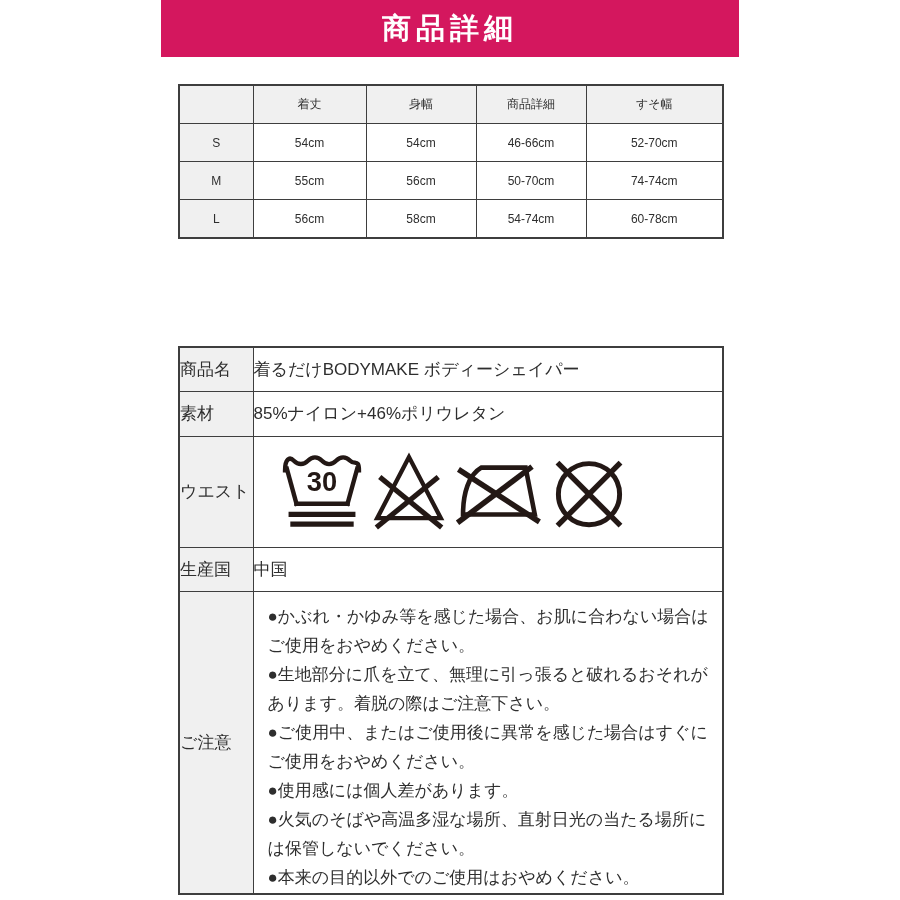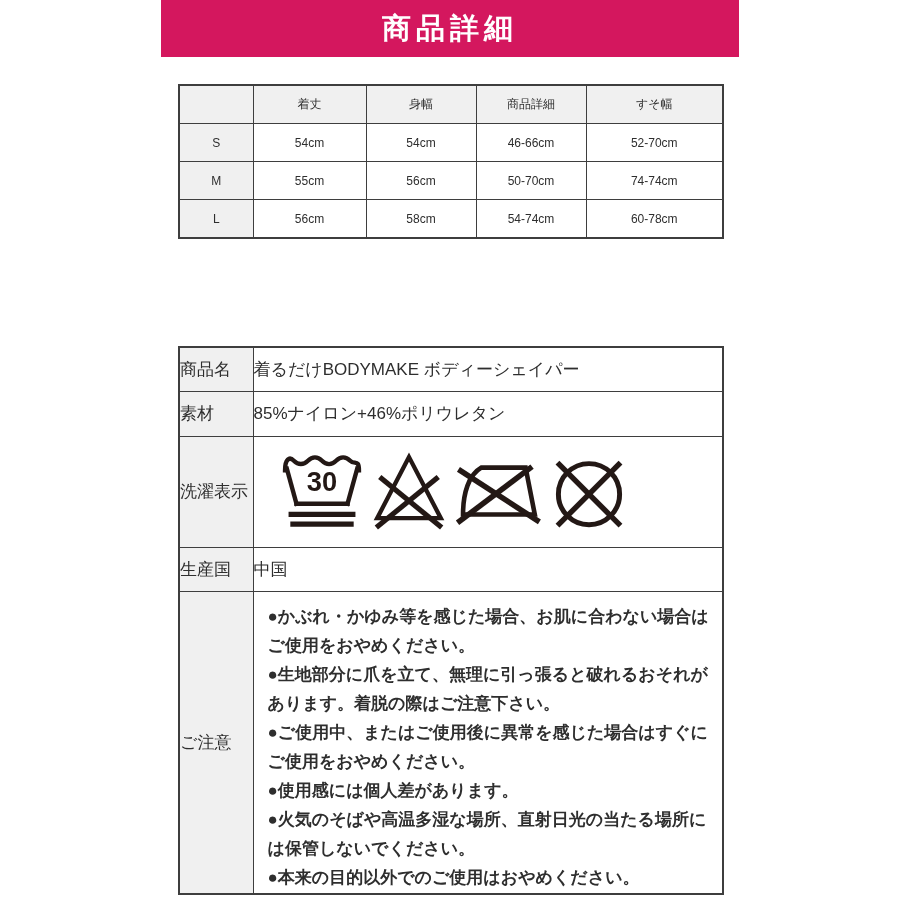--- a/index.html
+++ b/index.html
@@ -24,21 +24,21 @@
   td,th{padding:0;font-weight:normal;overflow:hidden;}
   .size-table{top:84px;width:544px;font-size:12px;}
   .size-table td,.size-table th{height:37px;text-align:center;vertical-align:middle;}
   .gray{background:#f0f0f0;}
   .info-table{top:346px;width:544px;font-size:17px;}
   .info-table .lbl{background:#f0f0f0;vertical-align:middle;}
   .info-table .val{text-align:left;vertical-align:middle;}
   .care-cell{vertical-align:middle;}
   .care-icons{display:flex;align-items:flex-end;padding-left:24px;}
   .care-icons svg{display:block;}
-  .caution-cell{vertical-align:top;padding:10px 4px 1px 14px;font-weight:bold;}
+  .caution-cell{vertical-align:top;padding:10px 4px 1px 14px;}
   .caution-cell p{margin:0;line-height:29px;text-align:left;}
 </style>
 </head>
 <body>
 
 <div class="banner">
   <h1>商品詳細</h1>
 </div>
 
 <table class="size-table">
@@ -89,21 +89,21 @@
   <tbody>
       <tr style="height:44px">
     <td class="lbl">商品名</td>
     <td class="val">着るだけBODYMAKE ボディーシェイパー</td>
   </tr>
   <tr style="height:45px">
     <td class="lbl">素材</td>
     <td class="val">85%ナイロン+46%ポリウレタン</td>
   </tr>
   <tr style="height:111px">
-    <td class="lbl">洗濯表示</td>
+    <td class="lbl">ウエスト</td>
     <td class="care-cell">
       <div class="care-icons">
 
         <svg width="88" height="95" viewBox="0 0 100 100" fill="none" stroke="#231815" stroke-width="5" stroke-linecap="square">
           <path d="M8,26 C8,13 13,10 18,15 C23,20 29,20 34,15 C39,10 45,10 50,15 C55,20 61,20 66,15 C71,10 77,10 82,15 C87,20 92,13 92,26"></path>
           <path d="M10,24 L21,64"></path>
           <path d="M90,24 L79,64"></path>
           <path d="M21,64 L79,64"></path>
           <path d="M15,76 L85,76" stroke-width="6"></path>
           <path d="M17,87 L83,87" stroke-width="6"></path>

